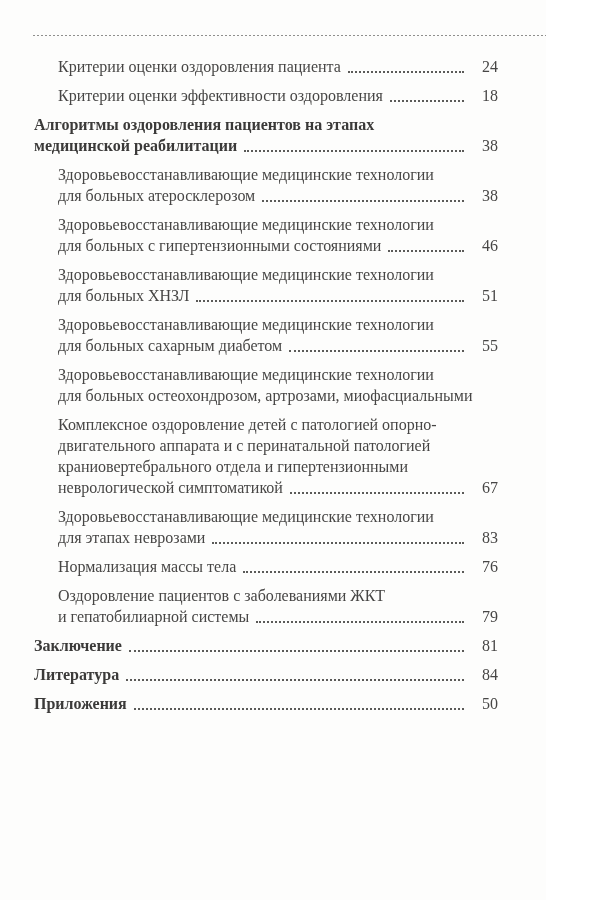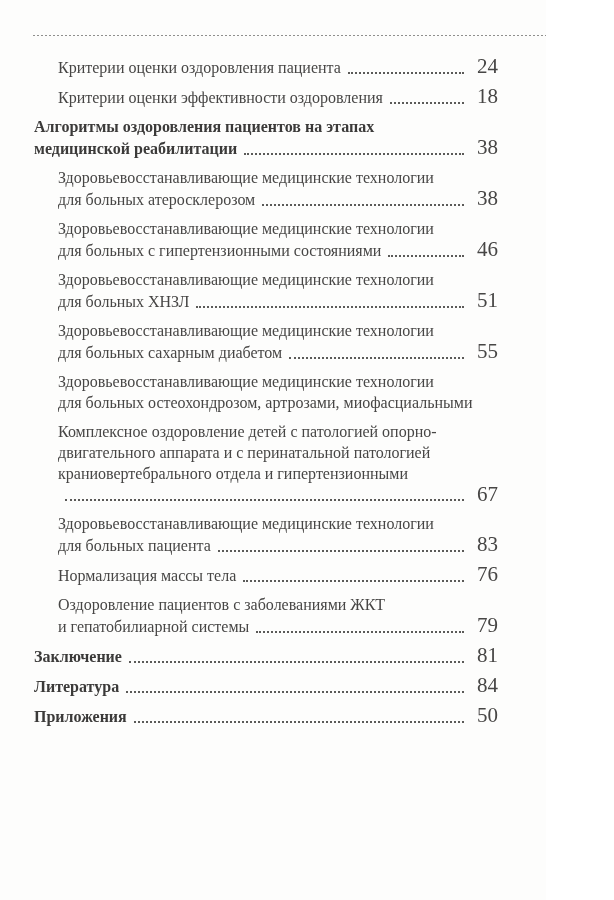--- a/index.html
+++ b/index.html
@@ -58,21 +58,21 @@
     border-bottom: 2px dotted #5b5a58;
     align-self: flex-end;
     transform: translateY(-4px);
   }
   .page-num {
     flex: 0 0 auto;
     width: 26px;
     text-align: right;
     font-weight: normal;
     color: #474645;
-    font-size: 21px;
+    font-size: 16px;
   }
 </style>
 </head>
 <body>
 
 <div class="page">
   <div class="top-rule"></div>
   <div class="toc" id="toc">
       <div class="entry indent">
         <div class="line last">
@@ -130,28 +130,29 @@
       </div>
       <div class="entry indent">
         <div class="line"><span class="txt">Здоровьевосстанавливающие медицинские технологии</span></div>
         <div class="line"><span class="txt">для больных остеохондрозом, артрозами, миофасциальными</span></div>
       </div>
       <div class="entry indent">
         <div class="line"><span class="txt">Комплексное оздоровление детей с патологией опорно-</span></div>
         <div class="line"><span class="txt">двигательного аппарата и с перинатальной патологией</span></div>
         <div class="line"><span class="txt">краниовертебрального отдела и гипертензионными</span></div>
         <div class="line last">
+          <span class="txt">неврологической симптоматикой</span>
           <span class="leader"></span>
           <span class="page-num">67</span>
         </div>
       </div>
       <div class="entry indent">
         <div class="line"><span class="txt">Здоровьевосстанавливающие медицинские технологии</span></div>
         <div class="line last">
-          <span class="txt">для больных пациента</span>
+          <span class="txt">для этапах неврозами</span>
           <span class="leader"></span>
           <span class="page-num">83</span>
         </div>
       </div>
       <div class="entry indent">
         <div class="line last">
           <span class="txt">Нормализация массы тела</span>
           <span class="leader"></span>
           <span class="page-num">76</span>
         </div>

